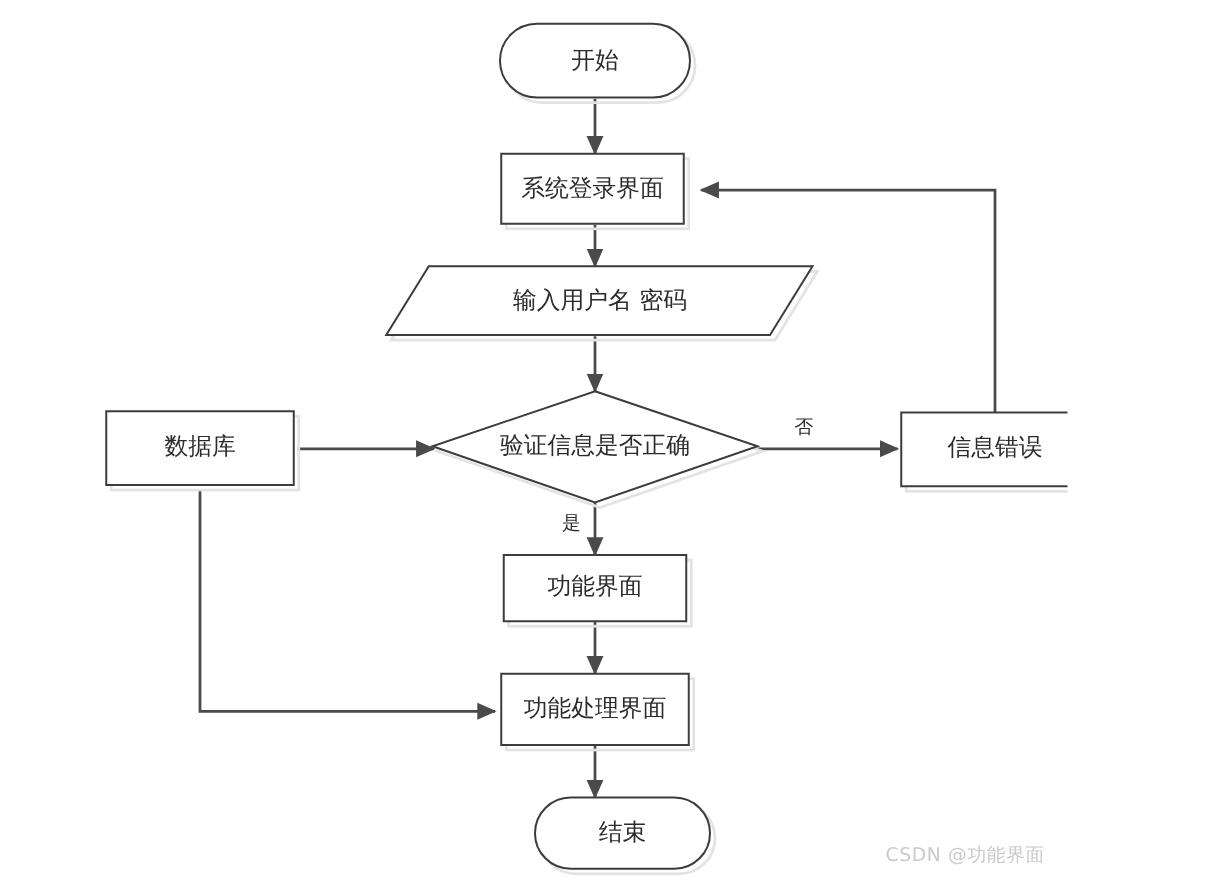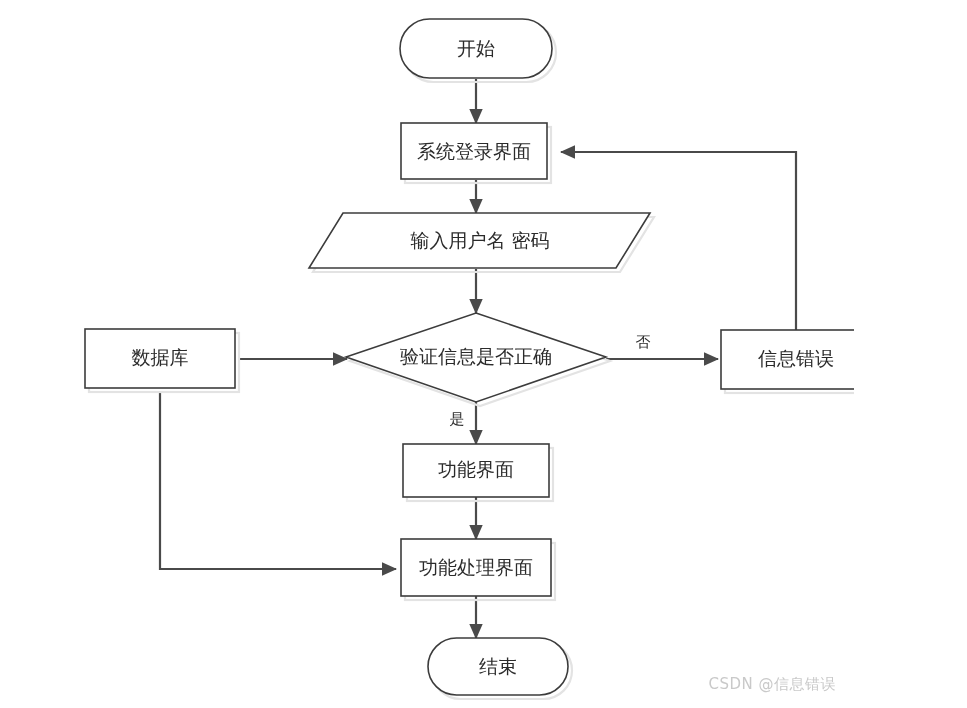--- a/index.html
+++ b/index.html
@@ -154,15 +154,15 @@
       <rect class="shape-fill" x="428" y="638" width="140" height="57" rx="28.5" ry="28.5"></rect>
       <text class="node-text" x="498" y="667">结束</text>
     </g>
 
     <text class="edge-label" x="643" y="342">否</text>
 
     <text class="edge-label" x="457" y="419">是</text>
 
   </svg>
 
-  <div class="watermark">CSDN @信息错误</div>
+  <div class="watermark">CSDN @功能界面</div>
 
 </div>
 
 </body></html>

